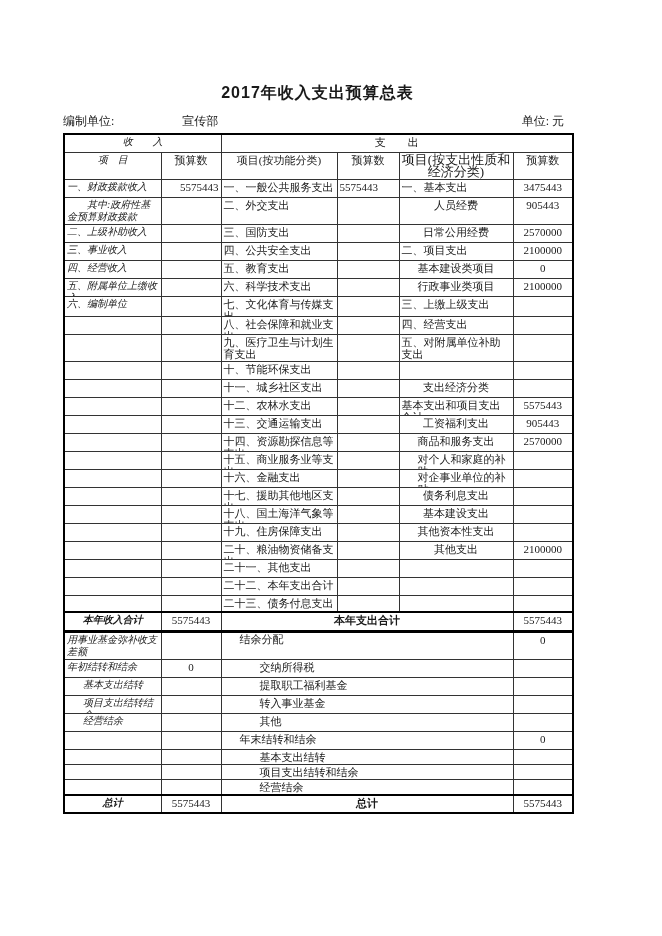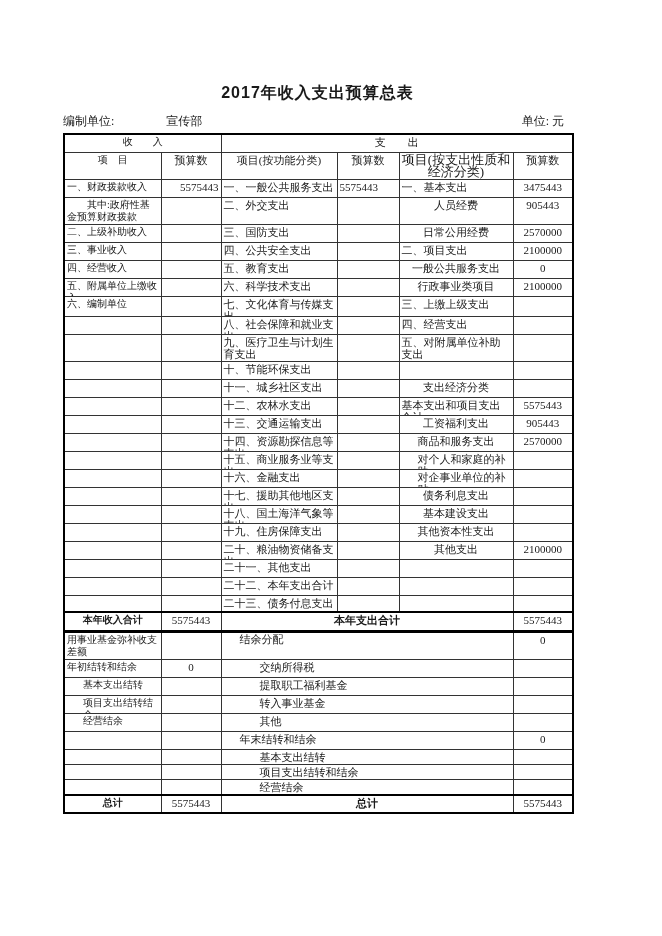--- a/index.html
+++ b/index.html
@@ -2,30 +2,30 @@
 <html><head>
 <meta charset="utf-8">
 <style>
   html,body{margin:0;padding:0;background:#ffffff;}
   body{width:662px;height:936px;position:relative;overflow:hidden;
        font-family:"Liberation Serif","DejaVu Serif",serif;color:#1a1a1a;}
   .page{position:absolute;left:63px;top:0;width:509px;}
   .title{font-family:"Liberation Sans","DejaVu Sans",sans-serif;
          font-weight:700;font-size:16px;letter-spacing:1px;
          text-align:center;margin:83px 0 0 0;}
-  .meta{display:flex;align-items:baseline;font-size:12px;margin:9px 0 3px 0;}
+  .meta{display:flex;align-items:baseline;font-size:12px;margin:9px 0 3px 0;gap:16px;}
   .meta .org{margin-left:52px;}
   .meta .unit{margin-left:auto;padding-right:8px;}
 
   table.budget{border-collapse:collapse;table-layout:fixed;width:509px;
                border:2px solid #000;}
   table.budget td{border:1px solid #333;padding:0;vertical-align:top;
                   font-size:11px;}
   .cell{overflow:hidden;line-height:12px;padding:1px 2px 0 2px;height:16px;}
-  td.col0 .cell{font-size:10px;}
+  td.col0 .cell{font-size:10px;font-style:italic;}
   thead td .cell{text-align:center;}
   thead td.col4 .cell{font-size:13px;}
   tr{height:18px;}
   tr.tall{height:27px;} tr.tall .cell{height:25px;}
   tr.h20{height:20px;}  tr.h20 .cell{height:18px;}
   tr.h16{height:16px;}  tr.h16 .cell{height:14px;}
   tr.h15{height:15px;}  tr.h15 .cell{height:13px;}
   tr.total td{border-top:2px solid #000;border-bottom:3px solid #000;}
   tr.grand{height:17px;} tr.grand .cell{height:15px;}
   tr.grand td{border-top:2px solid #000;}
@@ -170,21 +170,21 @@
           <td class="col1">
             <div class="cell al-r"></div>
           </td>
           <td class="col2">
             <div class="cell al-l">五、教育支出</div>
           </td>
           <td class="col3">
             <div class="cell al-l"></div>
           </td>
           <td class="col4">
-            <div class="cell al-c">一般公共服务支出</div>
+            <div class="cell al-c">基本建设类项目</div>
           </td>
           <td class="col5">
             <div class="cell al-c">0</div>
           </td>
         </tr>
         <tr>
           <td class="col0">
             <div class="cell al-l">五、附属单位上缴收入</div>
           </td>
           <td class="col1">

